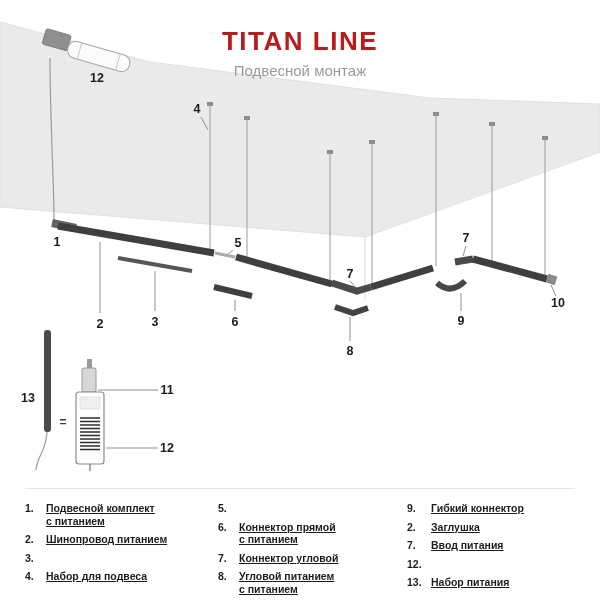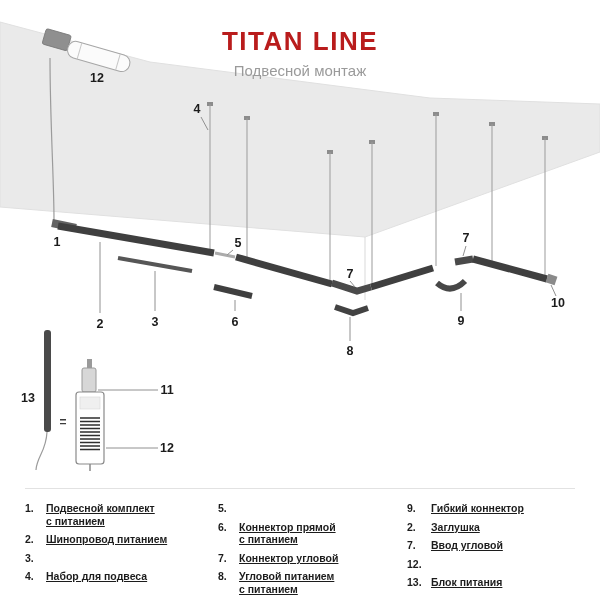--- a/index.html
+++ b/index.html
@@ -155,25 +155,25 @@
       <div class="li">
         <span class="num">9.</span>
         <span class="lbl">Гибкий коннектор</span>
       </div>
       <div class="li">
         <span class="num">2.</span>
         <span class="lbl">Заглушка</span>
       </div>
       <div class="li">
         <span class="num">7.</span>
-        <span class="lbl">Ввод угловой</span>
+        <span class="lbl">Ввод питания</span>
       </div>
       <div class="li">
         <span class="num">12.</span>
       </div>
       <div class="li">
         <span class="num">13.</span>
-        <span class="lbl">Блок питания</span>
+        <span class="lbl">Набор питания</span>
       </div>
     </div>
   </div>
 
 </div>
 
 </body></html>

